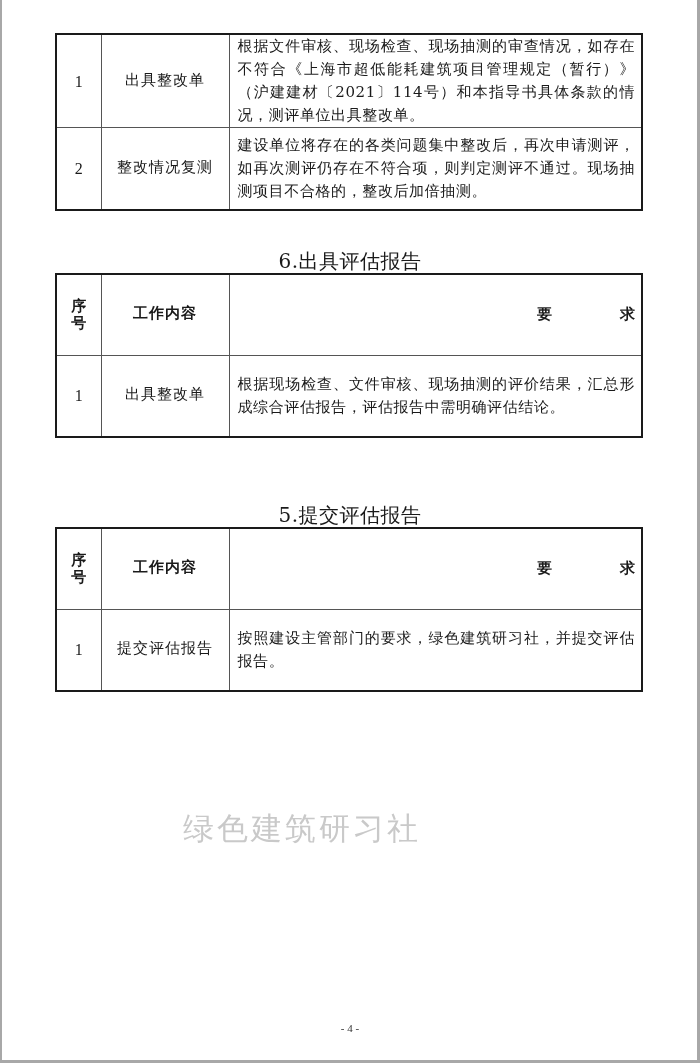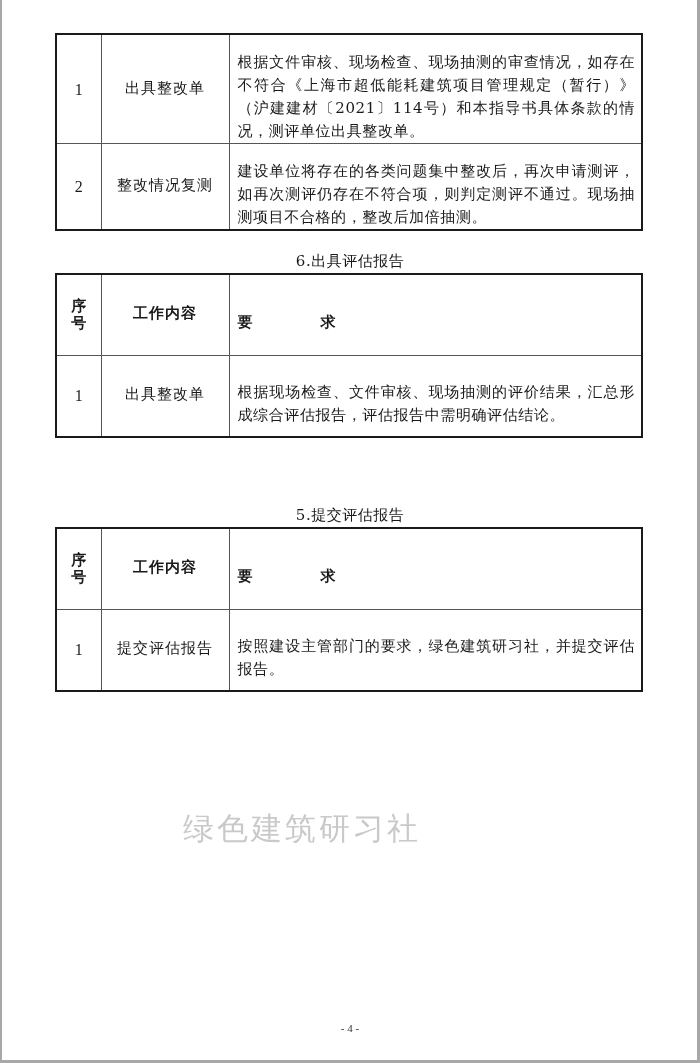--- a/index.html
+++ b/index.html
@@ -12,28 +12,28 @@
   table.doc {
     position: absolute; left: 55px; width: 588px;
     border-collapse: collapse; border: 2px solid #1a1a1a;
     font-size: 15px; line-height: 23px;
   }
   table.doc td, table.doc th {
     border: 1px solid #555; vertical-align: middle;
   }
   .c-no { width: 45px; text-align: center; font-family: "Liberation Serif", serif; font-size: 16px; }
   .c-work { width: 128px; text-align: center; letter-spacing: 1px; font-family: Liberation Mono, monospace; }
-  .c-req { padding: 16px 6px 0 8px; text-align: justify; letter-spacing: 0.6px; }
+  .c-req { padding: 0 6px 0 8px; text-align: justify; letter-spacing: 0.6px; }
   th { font-weight: bold; }
   th.c-no { font-size: 15px; line-height: 17px; }
-  th.c-req { text-align: left; letter-spacing: 0; margin-left: 20px; }
+  th.c-req { text-align: right; letter-spacing: 0; margin-left: 20px; }
   .req-gap { display: inline-block; width: 68px; }
   .caption {
     position: absolute; left: 0; width: 700px; text-align: center;
-    font-size: 15px; line-height: 20px; letter-spacing: 0.5px;
+    font-size: 20px; line-height: 20px; letter-spacing: 0.5px;
   }
   .watermark {
     position: absolute; left: 0; width: 604px; top: 808px; text-align: center;
     font-family: "DejaVu Sans", sans-serif; font-size: 31px; color: #c9c9c9;
     letter-spacing: 3px; font-weight: normal;
   }
   .page-num {
     position: absolute; left: 0; width: 700px; top: 1022px; text-align: center;
     font-family: "Liberation Serif", serif; font-size: 11px; color: #333;
   }

